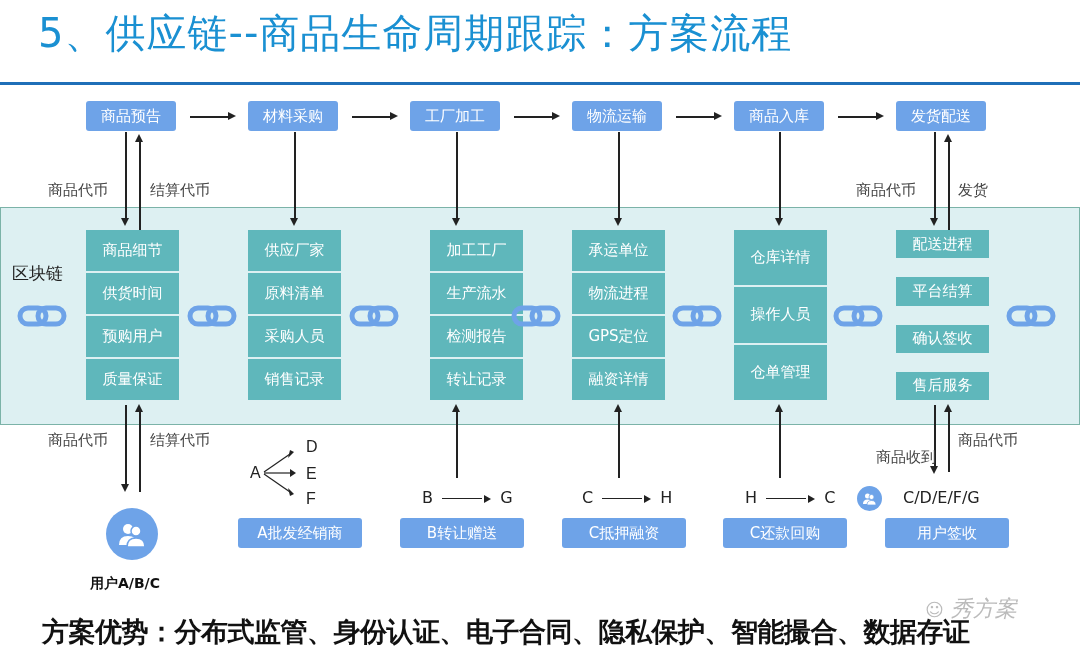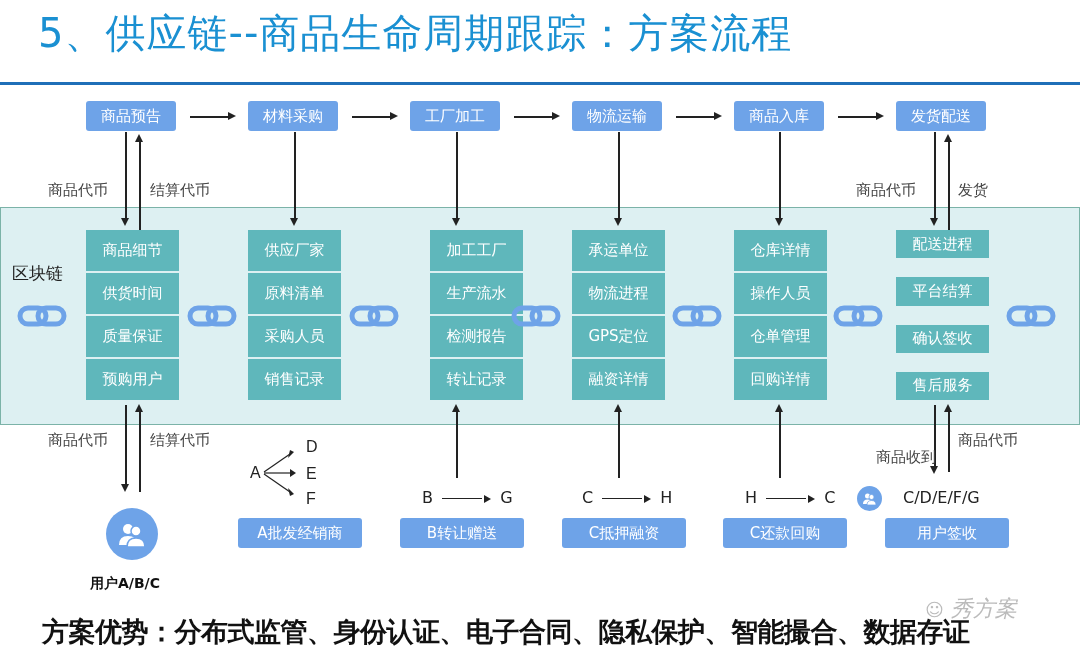--- a/index.html
+++ b/index.html
@@ -50,22 +50,22 @@
 <div class="arr-r" style="left:714px;top:112px;"></div>
 <div class="hline" style="left:838px;top:116px;width:38px;"></div>
 <div class="arr-r" style="left:876px;top:112px;"></div>
 
 <div class="chain-band"></div>
 <div class="band-label">区块链</div>
 
 <div class="block" style="left:86px;">
   <div class="cell">商品细节</div>
   <div class="cell">供货时间</div>
+  <div class="cell">预购用户</div>
   <div class="cell">质量保证</div>
-  <div class="cell">预购用户</div>
 </div>
 <div class="block" style="left:248px;">
   <div class="cell">供应厂家</div>
   <div class="cell">原料清单</div>
   <div class="cell">采购人员</div>
   <div class="cell">销售记录</div>
 </div>
 <div class="block" style="left:430px;">
   <div class="cell">加工工厂</div>
   <div class="cell">生产流水</div>
@@ -75,21 +75,20 @@
 <div class="block" style="left:572px;">
   <div class="cell">承运单位</div>
   <div class="cell">物流进程</div>
   <div class="cell">GPS定位</div>
   <div class="cell">融资详情</div>
 </div>
 <div class="block" style="left:734px;">
   <div class="cell">仓库详情</div>
   <div class="cell">操作人员</div>
   <div class="cell">仓单管理</div>
-  <div class="cell">回购详情</div>
 </div>
 <div class="block" style="left:896px;gap:19px;">
   <div class="cell">配送进程</div>
   <div class="cell">平台结算</div>
   <div class="cell">确认签收</div>
   <div class="cell">售后服务</div>
 </div>
 
 <svg class="link-icon" style="left:17px;" viewBox="0 0 50 24">
     <rect x="3" y="4" width="26" height="16" rx="8" fill="none" stroke="#6ea3e8" stroke-width="5"></rect>

